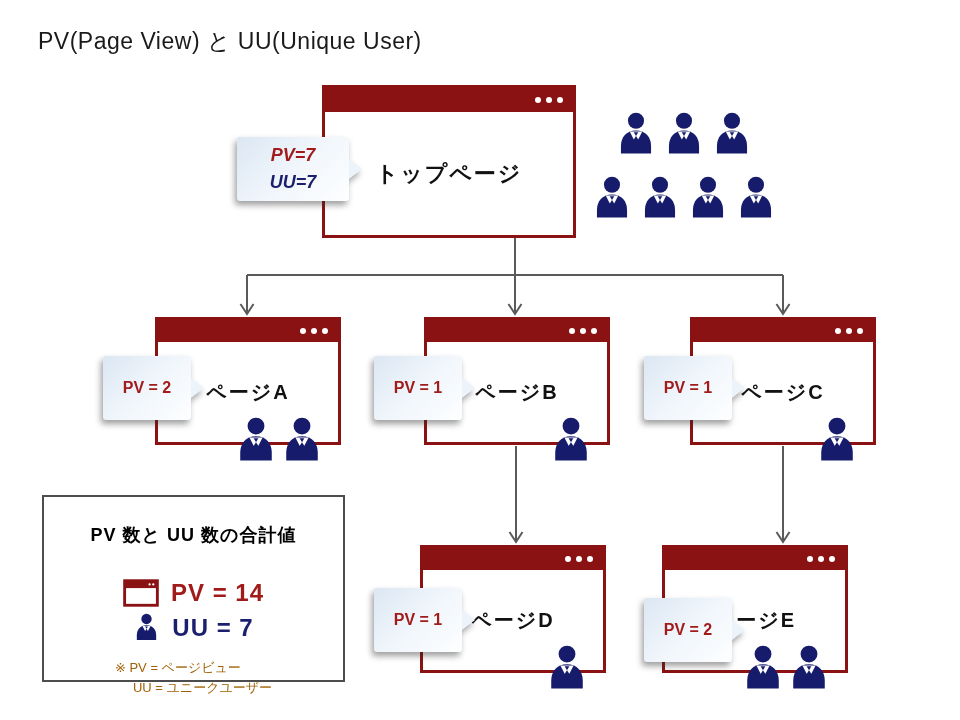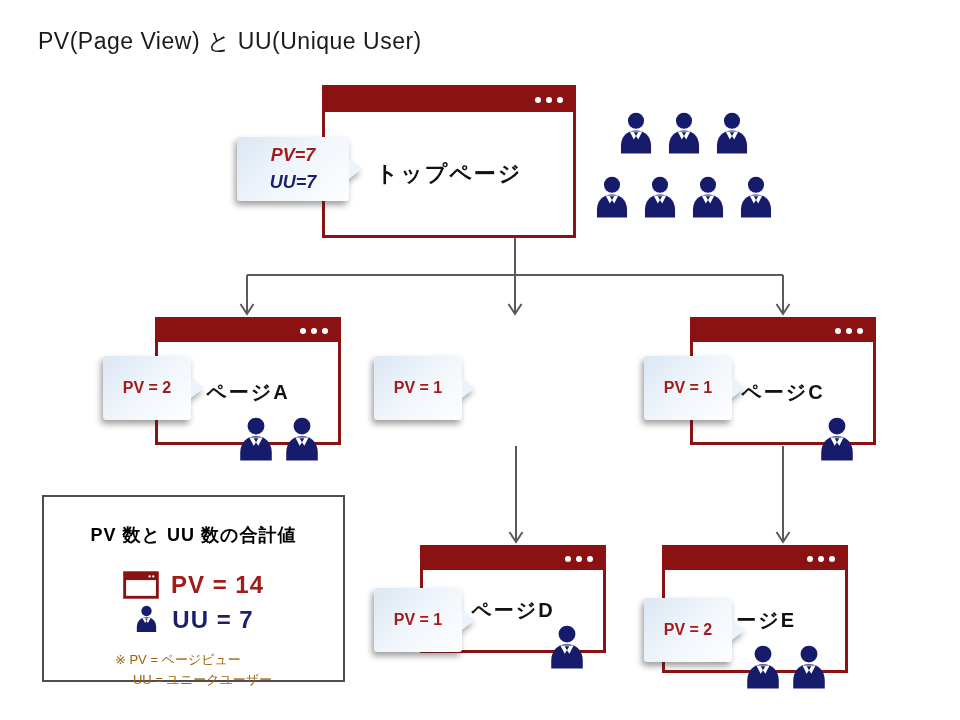--- a/index.html
+++ b/index.html
@@ -48,28 +48,28 @@
   .callout-b{left:374px;top:356px;}
   .callout-c{left:644px;top:356px;}
   .callout-d{left:374px;top:588px;}
   .callout-e{left:644px;top:598px;}
 
   
   .win-top{left:322px;top:85px;width:254px;height:153px;}
   .win-a{left:155px;top:317px;width:186px;height:128px;}
   .win-b{left:424px;top:317px;width:186px;height:128px;}
   .win-c{left:690px;top:317px;width:186px;height:128px;}
-  .win-d{left:420px;top:545px;width:186px;height:108px;}
+  .win-d{left:420px;top:545px;width:186px;height:128px;}
   .win-e{left:662px;top:545px;width:186px;height:128px;}
 
   
   .legend{position:absolute;left:42px;top:495px;width:303px;height:187px;box-sizing:border-box;
           border:2.5px solid var(--legend_border);background:#fff;text-align:center;}
   .legend-title{margin-top:26px;font-size:18px;font-weight:bold;letter-spacing:1px;color:#000000;}
-  .legend-row{display:flex;align-items:center;justify-content:center;gap:12px;margin-top:24px;}
+  .legend-row{display:flex;align-items:center;justify-content:center;gap:12px;margin-top:32px;}
   .legend-row + .legend-row{margin-top:6px;}
   .legend-row .val{font-size:24px;font-weight:bold;letter-spacing:1px;}
   .legend-row .val.pv{color:var(--pv_red);}
   .legend-row .val.uu{color:var(--uu_navy);}
   .legend-row svg{display:block;}
   .legend-note{margin-top:16px;font-size:13px;color:#a16207;text-align:left;width:fit-content;
                margin-left:auto;margin-right:auto;line-height:1.55;}
   .legend-note .l2{padding-left:18px;display:block;}
 </style>
 </head>
@@ -194,20 +194,41 @@
   <svg viewBox="0 0 60 64" xmlns="http://www.w3.org/2000/svg">
     <circle cx="30" cy="13" r="11.5" fill="currentColor"></circle>
     <path d="M30 27 C16 27 8.5 37 8.5 49 L8.5 60 L51.5 60 L51.5 49 C51.5 37 44 27 30 27 Z" fill="currentColor"></path>
     <path d="M21 28.5 L30 46 L39 28.5 Z" fill="#ffffff"></path>
     <path d="M26.8 29.5 L33.2 29.5 L30 35 Z" fill="currentColor"></path>
     <path d="M30 35 L33.8 41 L31.4 55 L28.6 55 L26.2 41 Z" fill="currentColor"></path>
   </svg>
 </div>
   </div>
 
+  <div class="browser win-b">
+    <div class="titlebar">
+      <div class="dots">
+          <span class="dot"></span>
+          <span class="dot"></span>
+          <span class="dot"></span>
+        </div>
+    </div>
+    <div class="win-body">
+      <span class="win-label">ページB</span>
+    </div>
+    <div class="people">
+  <svg viewBox="0 0 60 64" xmlns="http://www.w3.org/2000/svg">
+    <circle cx="30" cy="13" r="11.5" fill="currentColor"></circle>
+    <path d="M30 27 C16 27 8.5 37 8.5 49 L8.5 60 L51.5 60 L51.5 49 C51.5 37 44 27 30 27 Z" fill="currentColor"></path>
+    <path d="M21 28.5 L30 46 L39 28.5 Z" fill="#ffffff"></path>
+    <path d="M26.8 29.5 L33.2 29.5 L30 35 Z" fill="currentColor"></path>
+    <path d="M30 35 L33.8 41 L31.4 55 L28.6 55 L26.2 41 Z" fill="currentColor"></path>
+  </svg>
+</div>
+  </div>
 
   <div class="browser win-c">
     <div class="titlebar">
       <div class="dots">
           <span class="dot"></span>
           <span class="dot"></span>
           <span class="dot"></span>
         </div>
     </div>
     <div class="win-body">

